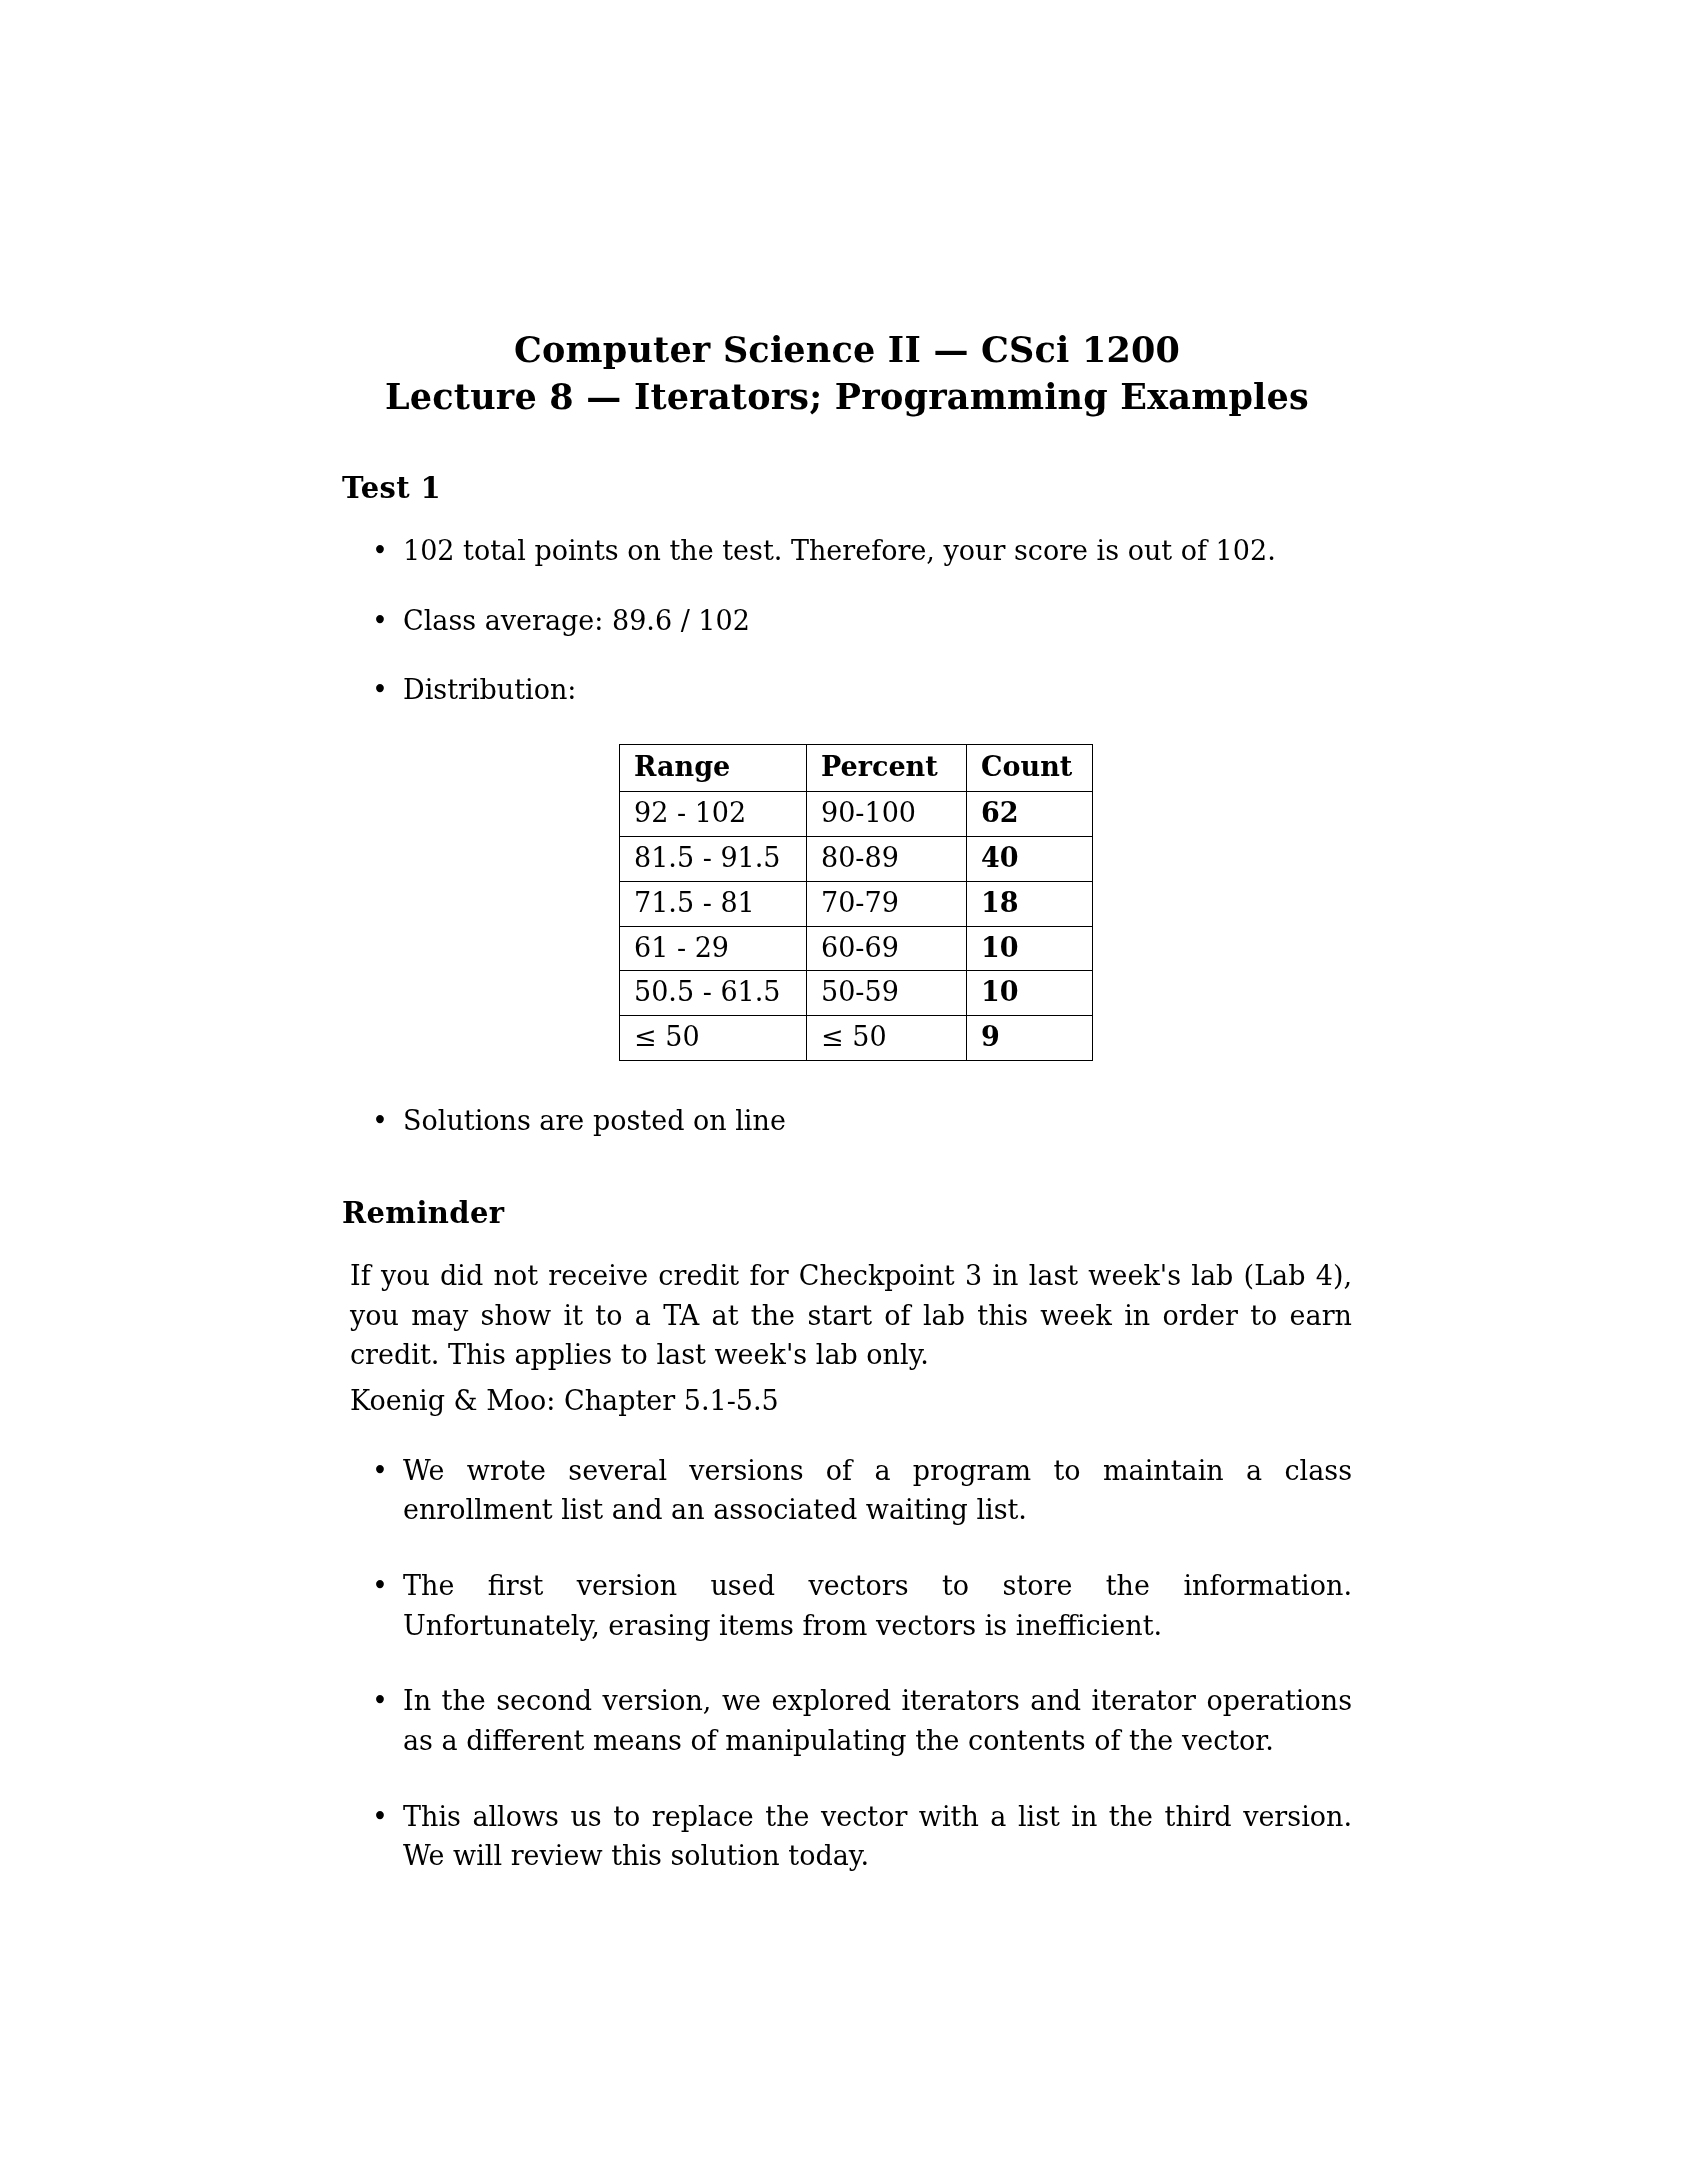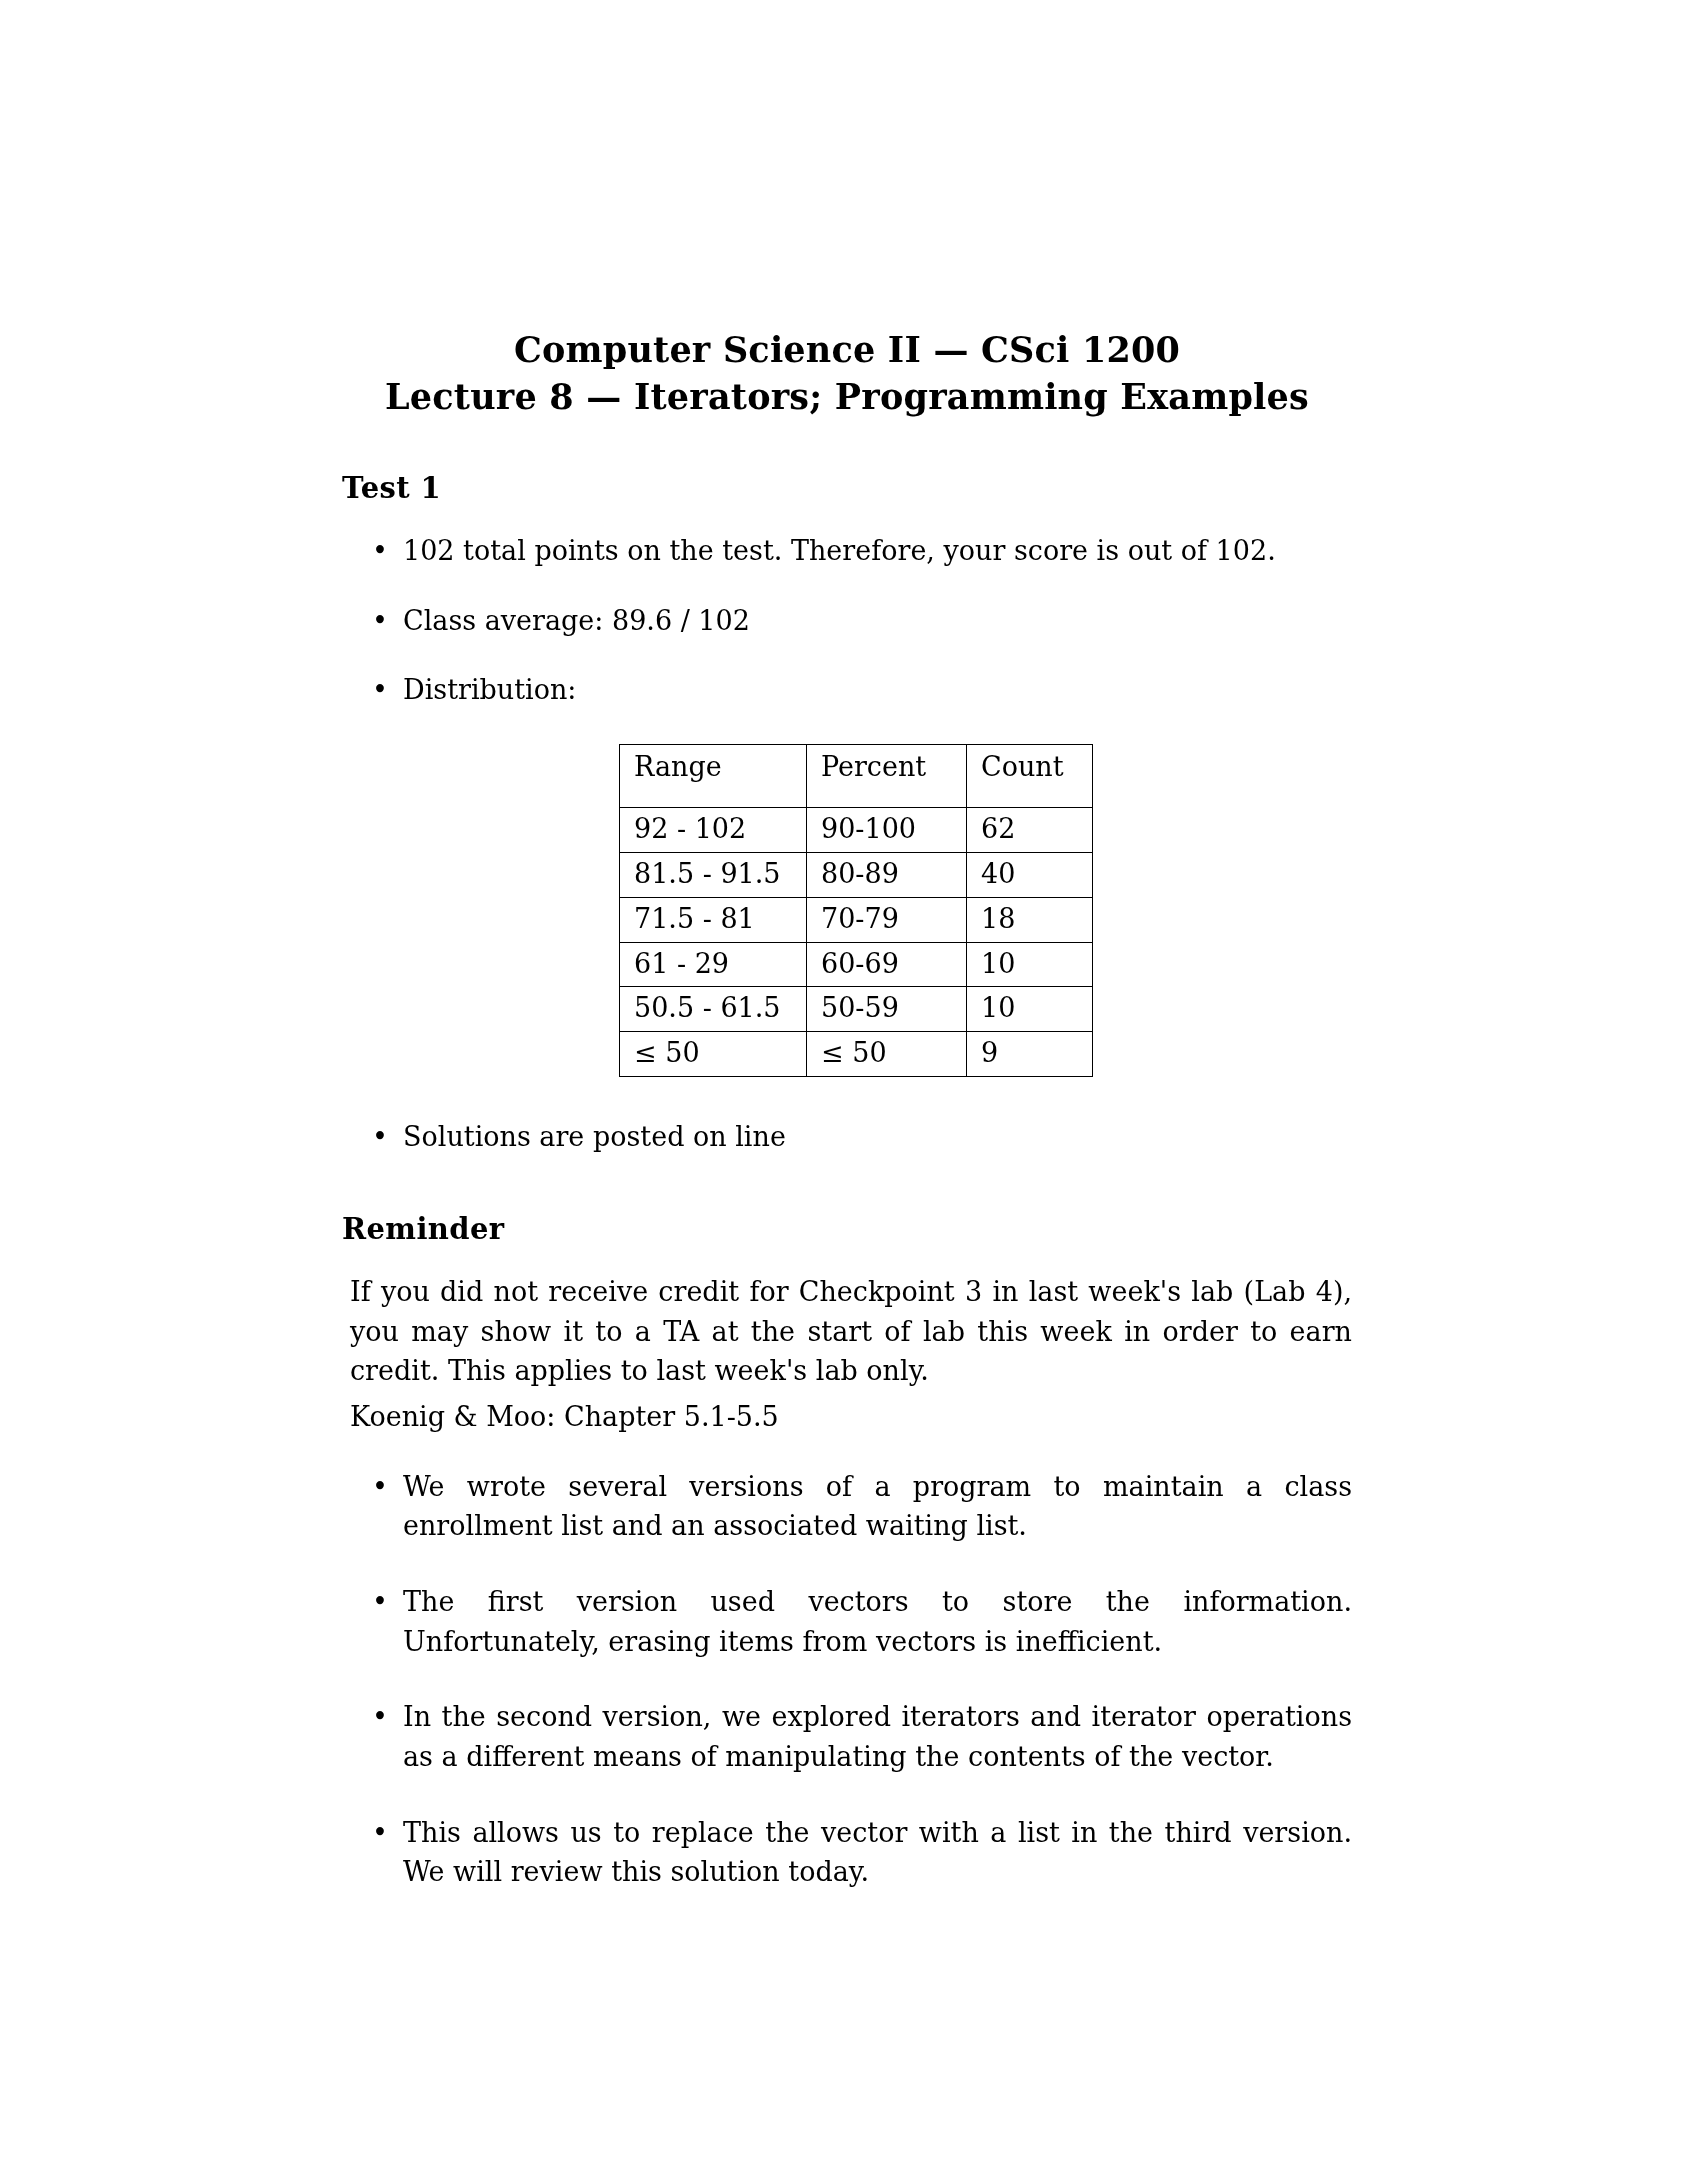--- a/index.html
+++ b/index.html
@@ -113,27 +113,27 @@
   table.dist th,
   table.dist td {
     border: 1.6px solid #000000;
     padding: 5px 14px 7px 14px;
     text-align: left;
     line-height: 1.18;
     font-weight: normal;
     white-space: nowrap;
   }
   table.dist th {
-    font-weight: normal;
+    font-weight: bold;
     padding-top: 6px;
-    padding-bottom: 24px;
+    padding-bottom: 8px;
   }
   table.dist td.col-range { min-width: 158px; }
   table.dist td.col-percent { min-width: 131px; }
-  table.dist td.col-count { min-width: 97px; }
+  table.dist td.col-count { min-width: 97px; font-weight: bold; }
   table.dist th.col-range { min-width: 158px; }
   table.dist th.col-percent { min-width: 131px; }
   table.dist th.col-count { min-width: 97px; }
 </style>
 </head>
 <body>
 
 <div class="page">
   <div class="content">
 

